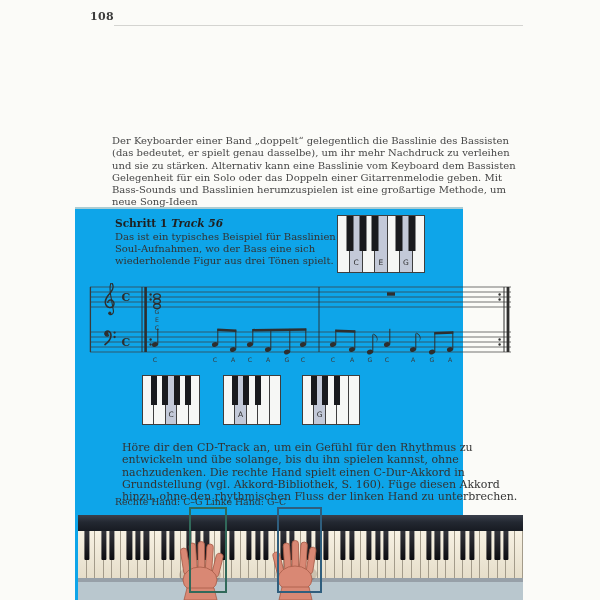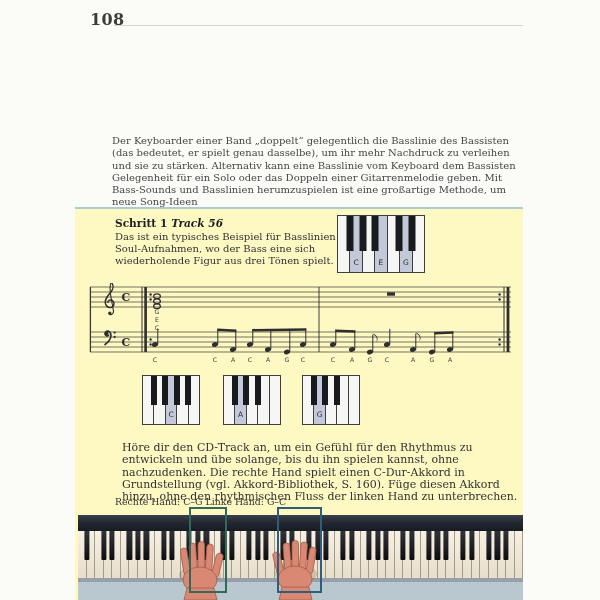--- a/index.html
+++ b/index.html
@@ -1,35 +1,35 @@
 <!DOCTYPE html>
 <html><head>
 <meta charset="utf-8">
 <style>
   html,body{margin:0;padding:0;background:#ffffff;}
   .stage{position:relative;width:600px;height:600px;background:#fbfbf8;overflow:hidden;
          font-family:"DejaVu Serif",serif;-webkit-font-smoothing:antialiased;}
 
   
-  .pagenum{position:absolute;left:90px;top:10px;font-size:16px;font-weight:bold;color:#3c3c3c;letter-spacing:.4px;}
+  .pagenum{position:absolute;left:90px;top:10px;font-size:11px;font-weight:bold;color:#3c3c3c;letter-spacing:.4px;}
   .top-rule{position:absolute;left:114px;top:25px;width:409px;height:1px;background:#d4d4d1;}
 
   .heading{position:absolute;left:78px;top:34px;width:445px;height:31px;}
   .heading .rule{position:absolute;left:0;top:29px;width:100%;height:2px;background:#8fb3c3;}
   .ch-num{position:absolute;left:28px;top:1px;font-size:25px;font-weight:bold;color:#a9c1cd;line-height:1;}
   .ch-title{position:absolute;left:62px;top:-1px;font-size:26px;font-weight:bold;color:#3b3b3b;line-height:1;}
 
   .intro{position:absolute;left:108px;top:74px;width:412px;margin:0;
          font-style:italic;font-size:12px;line-height:15.3px;color:#4c4c4c;}
   .bodytext{position:absolute;left:108px;top:131px;width:412px;margin:4px;
          font-size:10px;line-height:12.3px;color:#474747;}
 
   
-  .step-box{position:absolute;left:75px;top:207px;width:448px;height:393px;
-            background:#fef9c3;border-top:2px solid #abccd3;box-sizing:border-box;}
+  .step-box{position:absolute;left:75px;top:207px;width:388px;height:393px;
+            background:#0ea5e9;border-top:2px solid #abccd3;box-sizing:border-box;}
   .step-head{position:absolute;left:40px;top:8px;font-size:10.6px;color:#1f1f1f;}
   .step-label{font-weight:bold;}
   .track-label{font-weight:bold;font-style:italic;margin-left:4px;}
   .step-desc{position:absolute;left:40px;top:22px;width:252px;margin:0;
              font-size:10px;line-height:12.2px;color:#333;}
   .instructions{position:absolute;left:40px;top:226px;width:396px;margin:7px;
              font-size:11px;line-height:12.3px;color:#333;}
   .hands-line{position:absolute;left:40px;top:287px;margin:0;font-size:9.4px;color:#333;}
 
   

